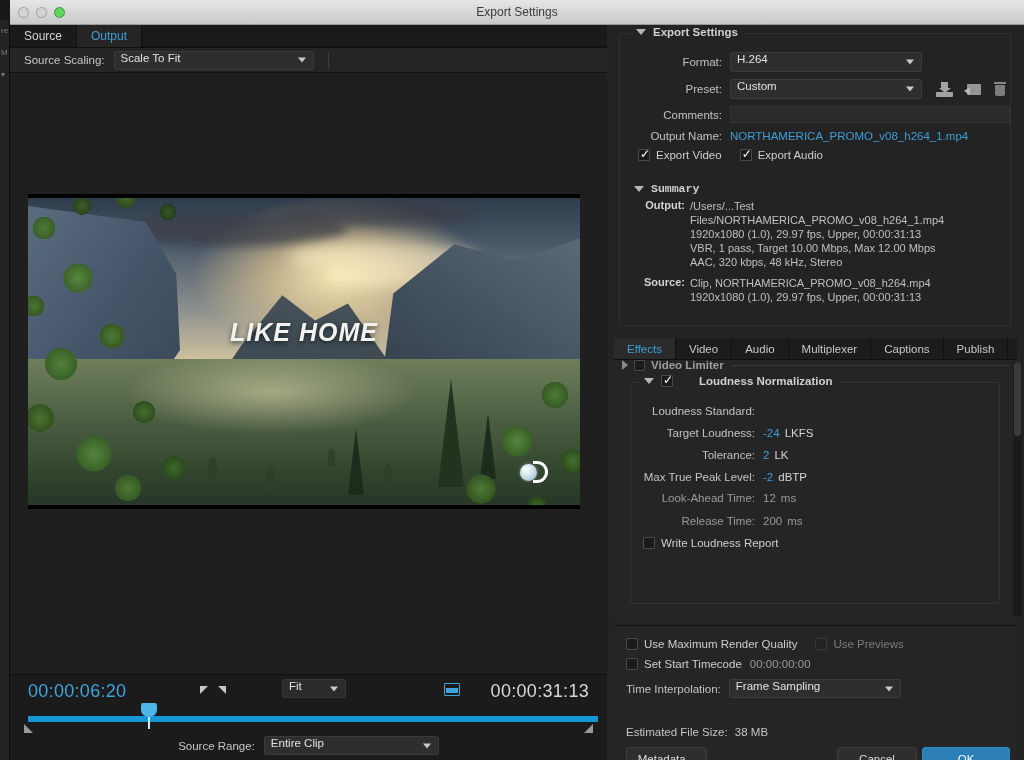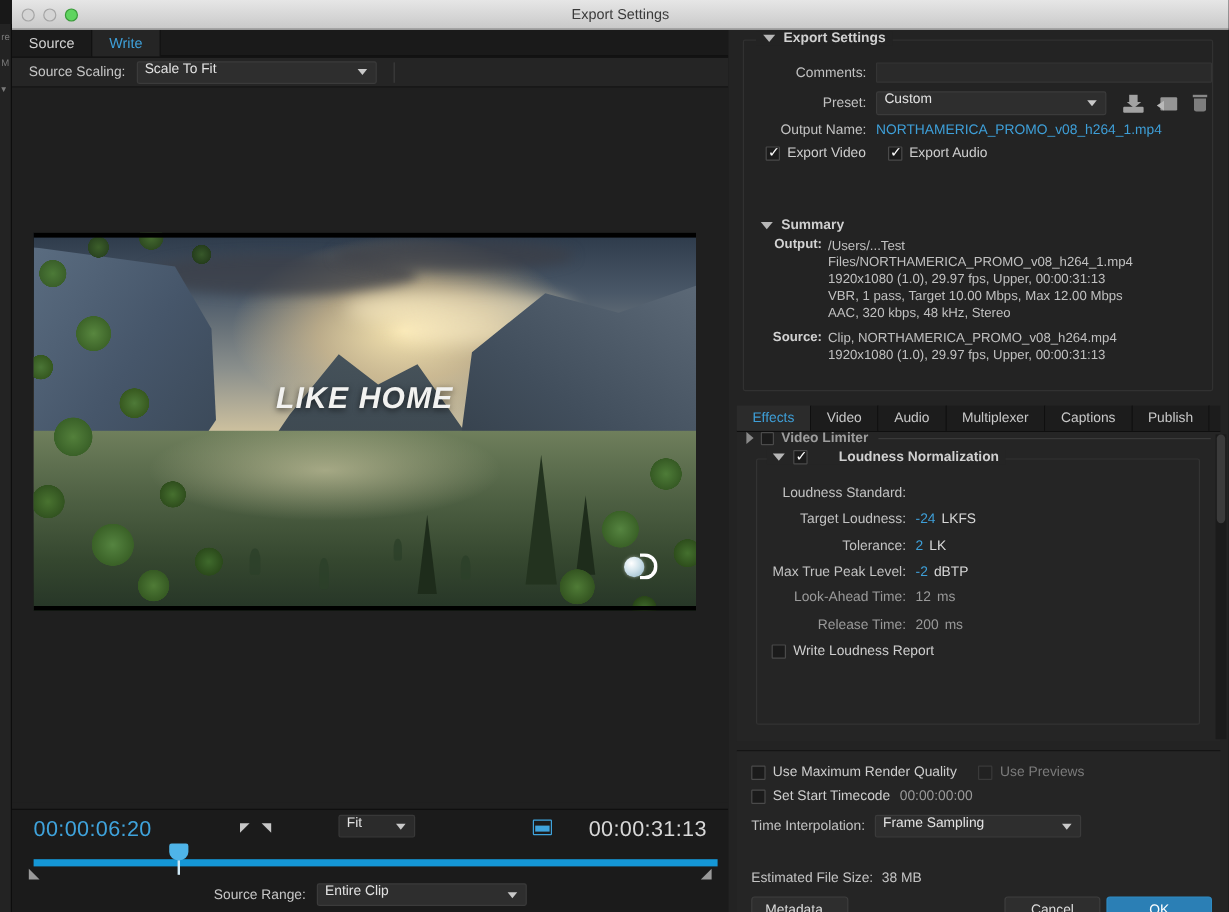--- a/index.html
+++ b/index.html
@@ -323,21 +323,21 @@
   .cb.on::after {
     content: "✓"; position: absolute; left: 1px; top: -3px;
     font-size: 12px; color: #ffffff; line-height: 14px;
   }
   .cb-label { font-size: 11.5px; color: #cecece; margin-right: 18px; }
   .cb-label.dim { color: #7b7b7b; }
 
   .summary-wrap { position: absolute; left: 14px; top: 148px; right: 10px; }
   .sum-head {
     display: flex; align-items: center; font-size: 11.5px;
-    font-weight: bold; color: #cfcfcf; margin-bottom: 4px;
+    font-weight: bold; color: #cfcfcf; margin-bottom: 4px; font-family: Liberation Mono, monospace;
   }
   .sum-block { display: flex; margin-bottom: 7px; }
   .sum-key {
     font-size: 11px; font-weight: bold; color: #d2d2d2;
     width: 56px; text-align: right; flex: none; padding-right: 5px;
   }
   .sum-lines { font-size: 11px; color: #c0c0c0; line-height: 14px; }
 
   
   .eff-tabs {
@@ -426,21 +426,21 @@
       <div class="light min"></div>
       <div class="light max"></div>
     </div>
     <div class="title-text">Export Settings</div>
   </div>
 
   <div class="left-col">
 
     <div class="tabs-row">
       <div class="tab">Source</div>
-      <div class="tab active">Write</div>
+      <div class="tab active">Output</div>
       <div class="tabs-fill"></div>
     </div>
 
     <div class="scaling-row">
       <div class="scaling-label">Source Scaling:</div>
       <div class="sel scaling">
         <span>Scale To Fit</span>
         <span class="caret"></span>
       </div>
       <div class="divider-v"></div>
@@ -522,24 +522,26 @@
 
   <div class="right-col">
 
     <div class="panel-box">
       <div class="group-head">
         <span class="tri"></span>
         <span>Export Settings</span>
       </div>
 
       <div style="position:absolute;left:0;top:18px;width:100%;">
-
         <div class="field-row">
-          <div class="flabel" style="width:102px;margin-right:8px;">Comments:</div>
-          <input class="cmt-input" type="text" placeholder="" style="">
+          <div class="flabel" style="width:102px;margin-right:8px;">Format:</div>
+          <div class="sel wide">
+            <span>H.264</span>
+            <span class="caret"></span>
+          </div>
         </div>
 
         <div class="field-row">
           <div class="flabel" style="width:102px;margin-right:8px;">Preset:</div>
           <div class="sel wide">
             <span>Custom</span>
             <span class="caret"></span>
           </div>
           <div class="preset-icons">
             <div class="picon">
@@ -552,20 +554,25 @@
                 <span class="fin"></span>
             </div>
             <div class="picon trash">
               <span class="lid"></span>
                 <span class="can"></span>
             </div>
           </div>
         </div>
 
         <div class="field-row">
+          <div class="flabel" style="width:102px;margin-right:8px;">Comments:</div>
+          <input class="cmt-input" type="text" placeholder="" style="">
+        </div>
+
+        <div class="field-row">
           <div class="flabel" style="width:102px;margin-right:8px;">Output Name:</div>
           <div class="val-blue">NORTHAMERICA_PROMO_v08_h264_1.mp4</div>
         </div>
 
         <div class="field-row" style="padding-left:18px;">
           <span class="cb on"></span>
           <span class="cb-label">Export Video</span>
           <span class="cb on"></span>
           <span class="cb-label">Export Audio</span>
         </div>

